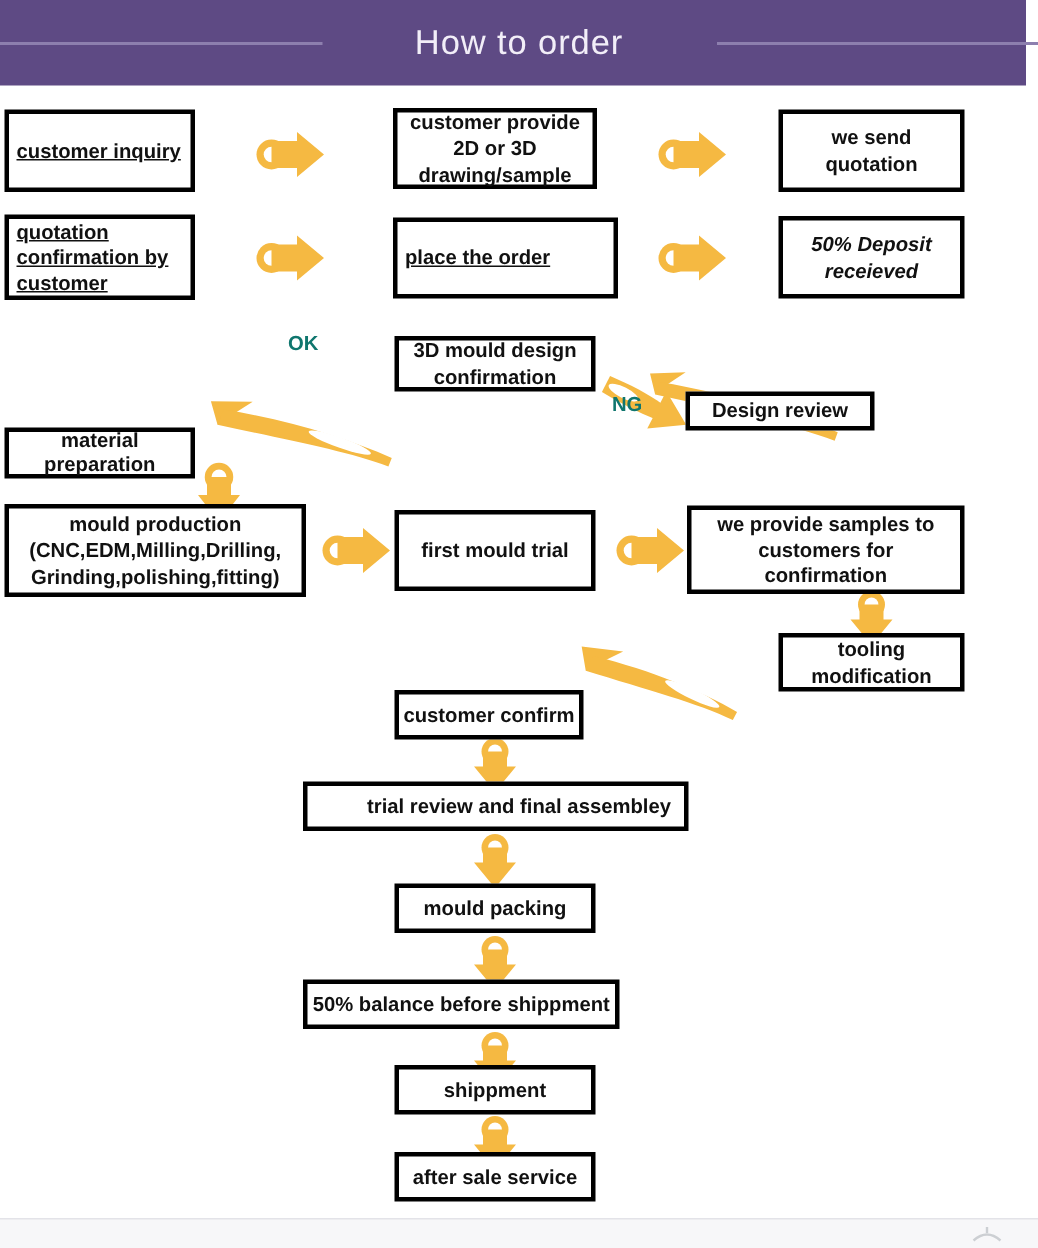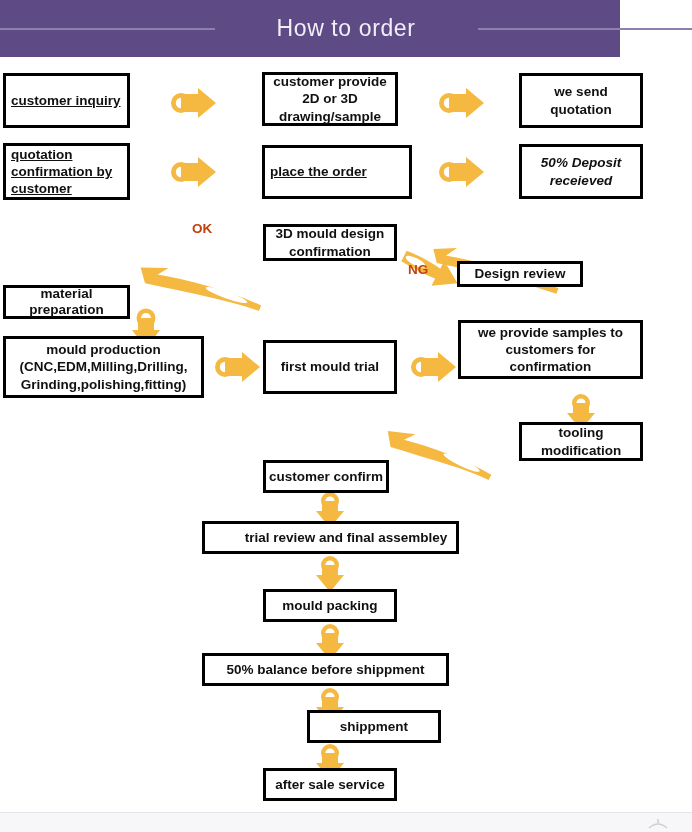--- a/index.html
+++ b/index.html
@@ -12,21 +12,21 @@
     width:692px;
     height:832px;
     background:#ffffff;
     overflow:hidden;
   }
 
   
   #banner{
     position:absolute;
     left:0; top:0;
-    width:620px; height:57px;
+    width:684px; height:57px;
     background:#5e4a84;
   }
   #banner .rule{
     position:absolute;
     top:28px;
     height:2px;
     background:#8d7fae;
   }
   #banner .rule.left{ left:0px;  width:215px; }
   #banner .rule.right{ left:478px; width:214px; }
@@ -66,21 +66,21 @@
 
   
   .arrow{ position:absolute; z-index:2; }
   .arrow svg{ display:block; overflow:visible; }
 
   
   .blabel{
     position:absolute;
     font-weight:bold;
     font-size:13.5px;
-    color:#c2410c;
+    color:#0f766e;
     z-index:4;
   }
 
   
   #bottom-strip{
     position:absolute;
     left:0; top:812px;
     width:692px; height:20px;
     background:#f7f7f9;
     border-top:1px solid #e3e3e8;
@@ -311,21 +311,21 @@
       <span>mould production</span><br>
       <span>(CNC,EDM,Milling,Drilling,</span><br>
       <span>Grinding,polishing,fitting)</span>
     </div>
   </div>
 
   <div class="box center" style="left:263px; top:340px; width:134px; height:54px;">
     <div class="txt"><span>first mould trial</span></div>
   </div>
 
-  <div class="box center" style="left:458px; top:320px; width:185px; height:59px;">
+  <div class="box center" style="left:458px; top:337px; width:185px; height:59px;">
     <div class="txt">
       <span>we provide samples to</span><br>
       <span>customers for</span><br>
       <span>confirmation</span>
     </div>
   </div>
 
   <div class="box center" style="left:519px; top:422px; width:124px; height:39px;">
     <div class="txt">
       <span>tooling</span><br>
@@ -338,25 +338,25 @@
   </div>
 
   <div class="box center" style="left:202px; top:521px; width:257px; height:33px;padding-left:31px;">
     <div class="txt"><span>trial review and final assembley</span></div>
   </div>
 
   <div class="box center" style="left:263px; top:589px; width:134px; height:33px;">
     <div class="txt"><span>mould packing</span></div>
   </div>
 
-  <div class="box center" style="left:202px; top:653px; width:247px; height:33px;">
+  <div class="box center" style="left:202px; top:653px; width:211px; height:33px;">
     <div class="txt"><span>50% balance before shippment</span></div>
   </div>
 
-  <div class="box center" style="left:263px; top:710px; width:134px; height:33px;margin-left:44px;">
+  <div class="box center" style="left:263px; top:710px; width:134px; height:33px;">
     <div class="txt"><span>shippment</span></div>
   </div>
 
   <div class="box center" style="left:263px; top:768px; width:134px; height:33px;">
     <div class="txt"><span>after sale service</span></div>
   </div>
 
   <div id="bottom-strip"></div>
   <div id="bottom-mark">
     <svg width="26" height="12" viewBox="0 0 26 12">

